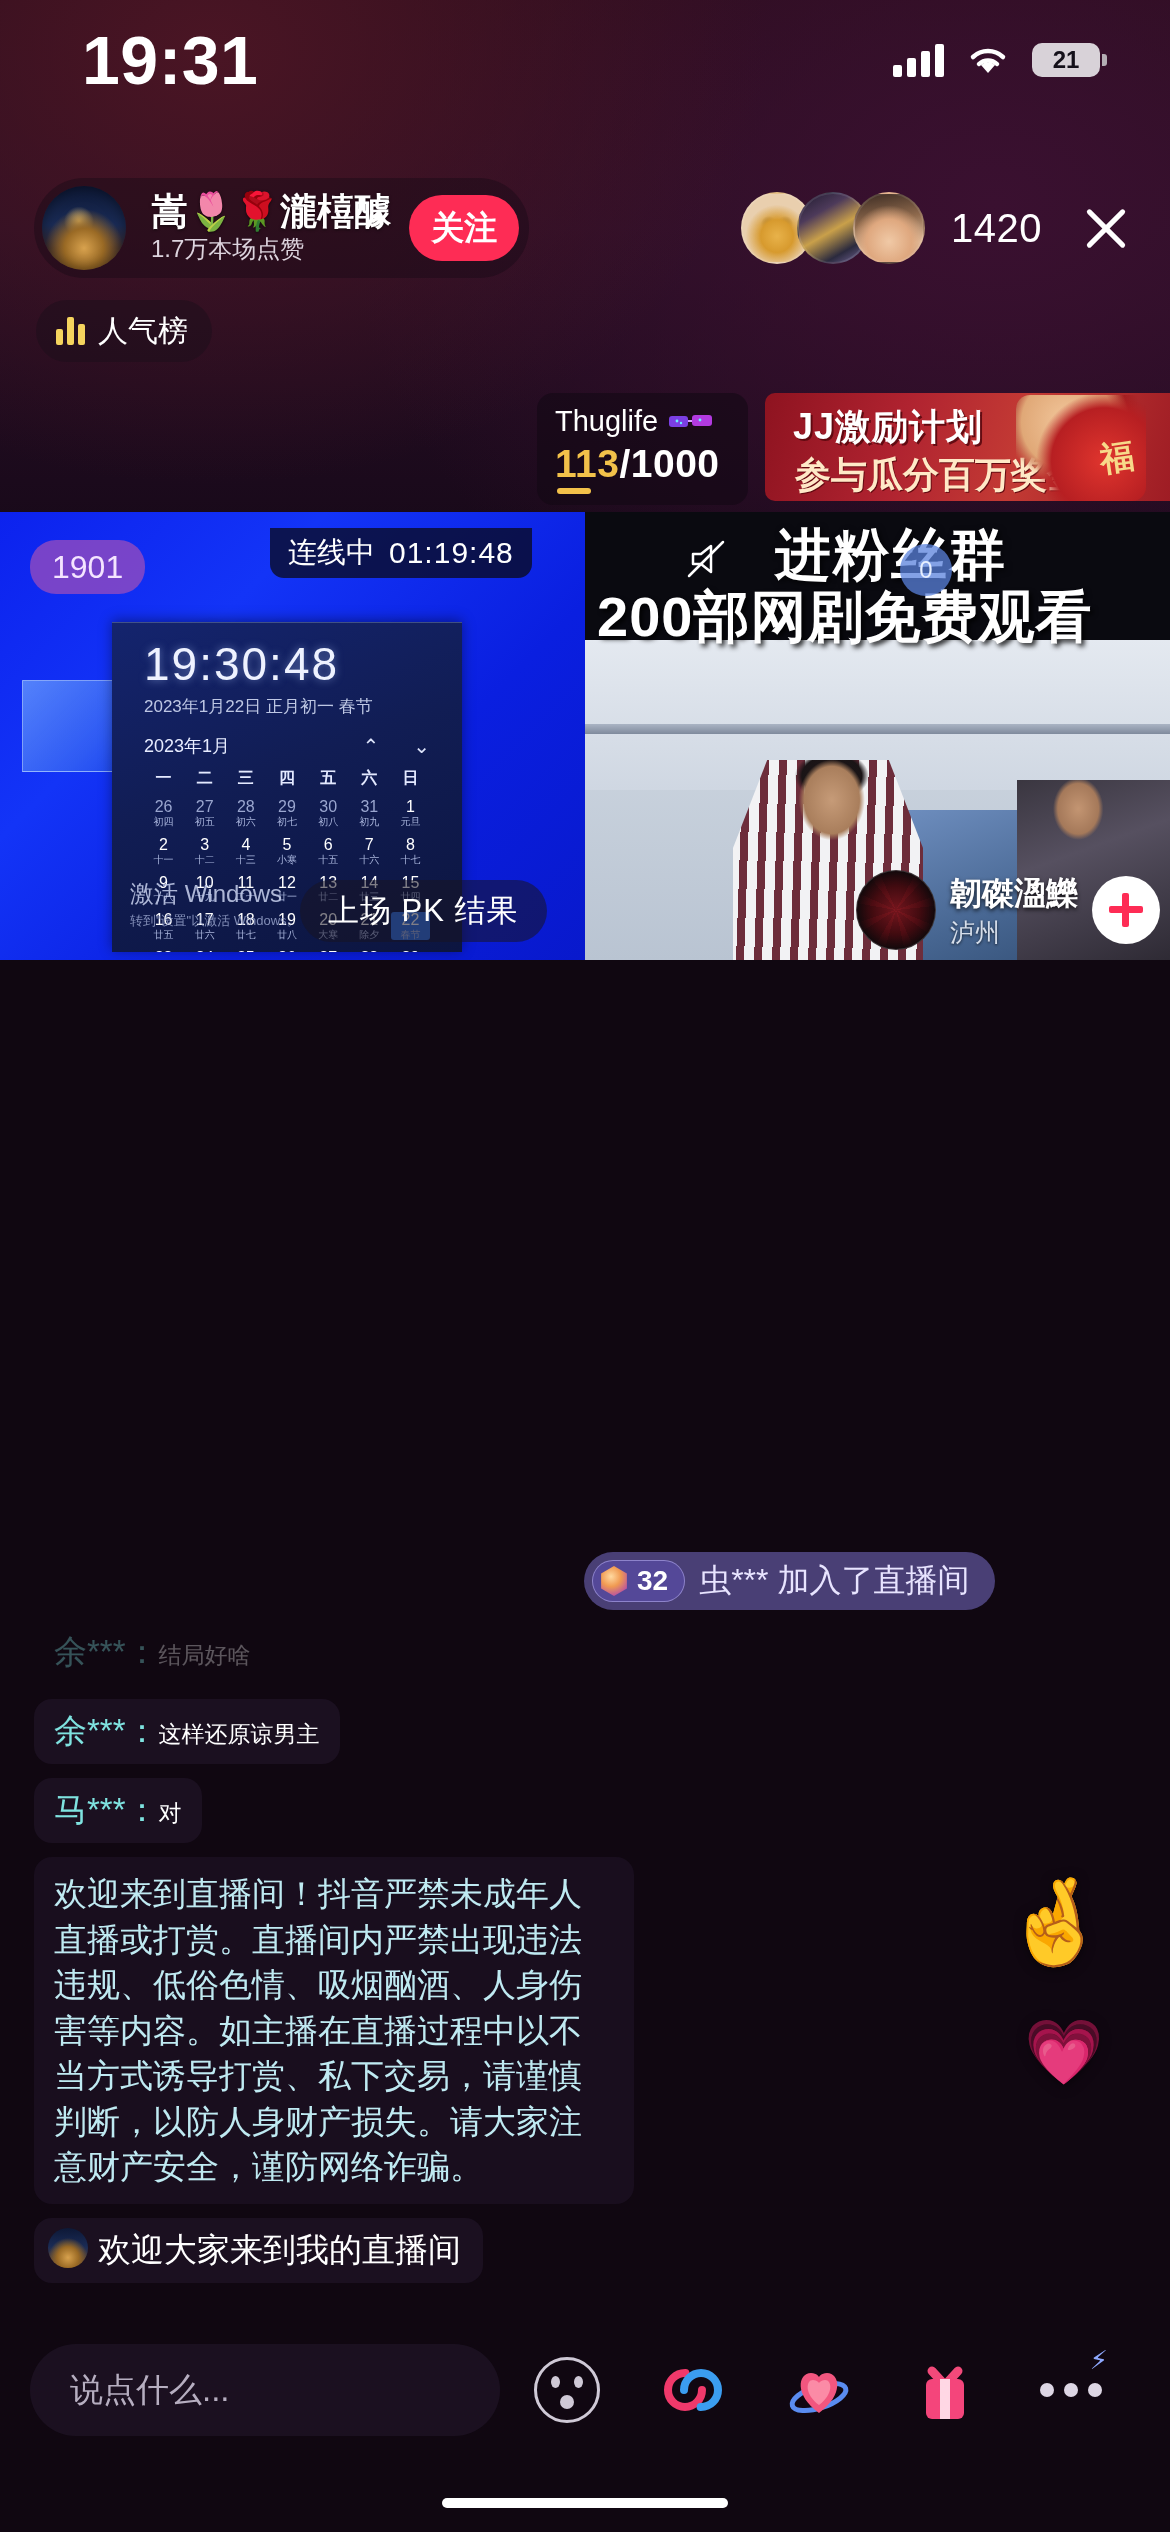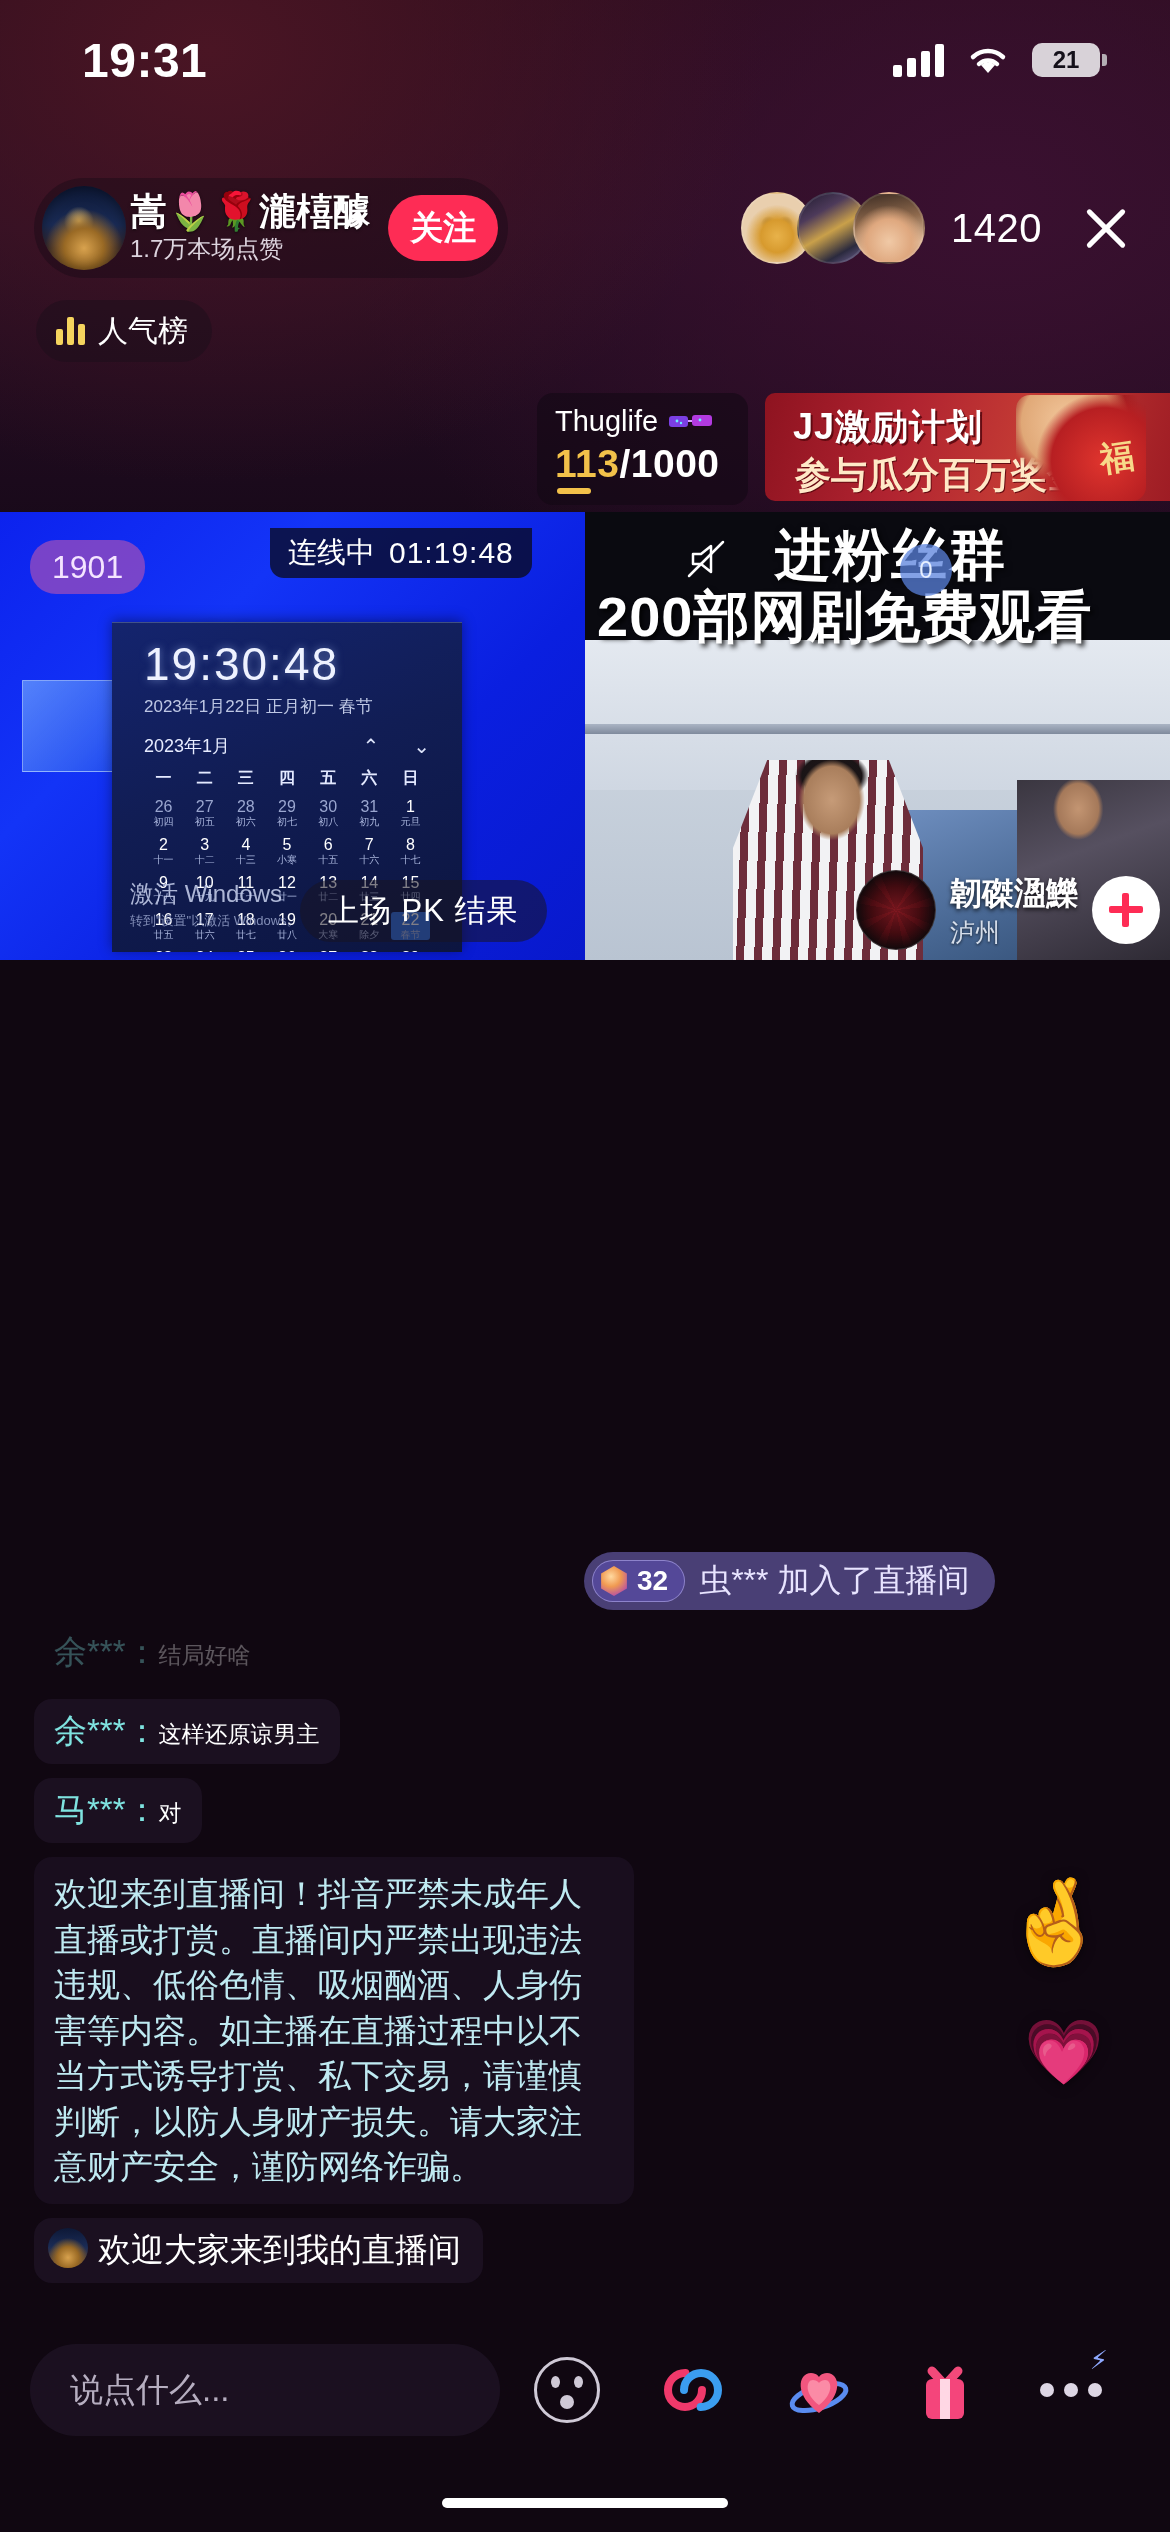--- a/index.html
+++ b/index.html
@@ -19,21 +19,21 @@
       linear-gradient(180deg, #2b0d1c 0%, #2a0f24 9%, #1b0a1c 19%, #140815 24%, #100711 33%);
   }
 
   
   .statusbar {
     position: absolute; top: 0; left: 0; width: 1170px; height: 120px;
     display: flex; align-items: center; justify-content: space-between;
     padding: 0 70px 0 82px;
   }
   .status-time {
-    color: #fff; font-size: 48px; font-weight: 600; letter-spacing: 0.5px;
+    color: #fff; font-size: 68px; font-weight: 600; letter-spacing: 0.5px;
   }
   .status-right { display: flex; align-items: center; gap: 22px; }
   .cellular { display: flex; align-items: flex-end; gap: 5px; height: 34px; }
   .cellular i { display: block; width: 9px; background: #fff; border-radius: 2px; }
   .cellular i:nth-child(1) { height: 12px; }
   .cellular i:nth-child(2) { height: 19px; }
   .cellular i:nth-child(3) { height: 26px; }
   .cellular i:nth-child(4) { height: 33px; }
   .wifi { width: 44px; height: 34px; }
   .battery {
@@ -58,21 +58,21 @@
     background: rgba(22,10,22,0.42); border-radius: 50px;
   }
   .avatar-main {
     width: 84px; height: 84px; border-radius: 50%; flex: none;
     background:
       radial-gradient(circle at 50% 74%, #d8a24e 0%, #9a6a25 26%, rgba(154,106,37,0) 52%),
       radial-gradient(circle at 44% 42%, #e8c67a 0%, rgba(232,198,122,0) 22%),
       linear-gradient(180deg, #0d1836 0%, #1a2b55 46%, #3c2d33 74%, #6b4a2a 100%);
     box-shadow: inset 0 0 14px rgba(0,0,0,0.45);
   }
-  .streamer-text { margin-left: 4px; display: flex; flex-direction: column; gap: 4px; }
+  .streamer-text { margin-left: 25px; display: flex; flex-direction: column; gap: 4px; }
   .streamer-name {
     color: #fff; font-size: 37px; font-weight: 700;
     white-space: nowrap; line-height: 1.05;
     text-shadow: 0 1px 3px rgba(0,0,0,0.6);
   }
   .streamer-likes {
     color: #ddd4de; font-size: 24px; font-weight: 400; line-height: 1.1;
   }
   .follow-btn {
     margin-left: 18px; flex: none;

